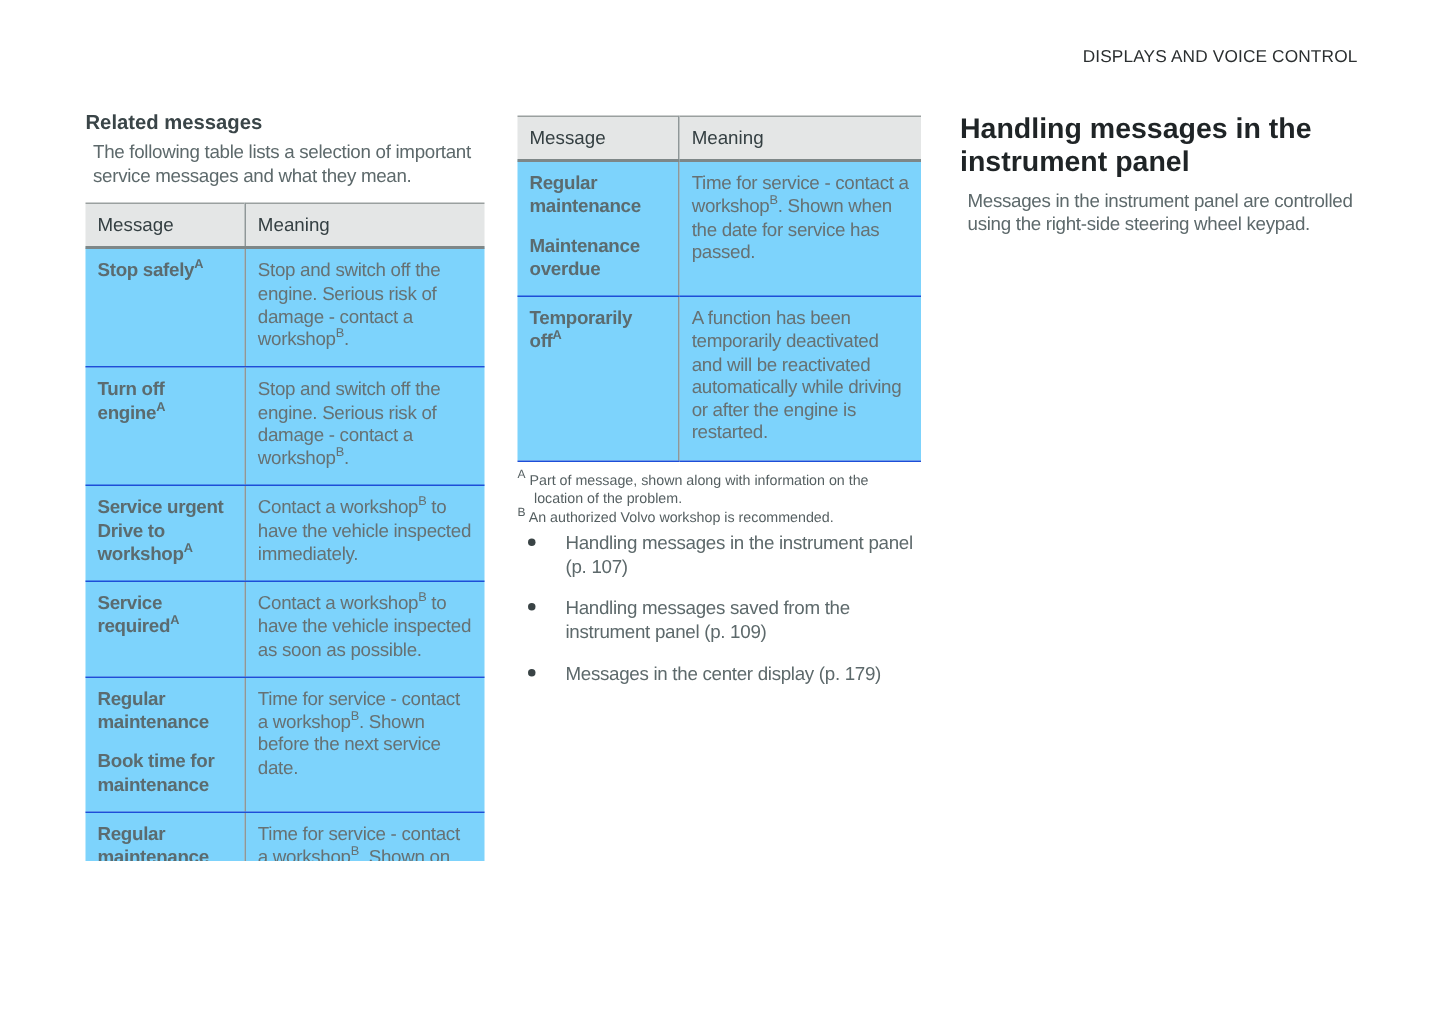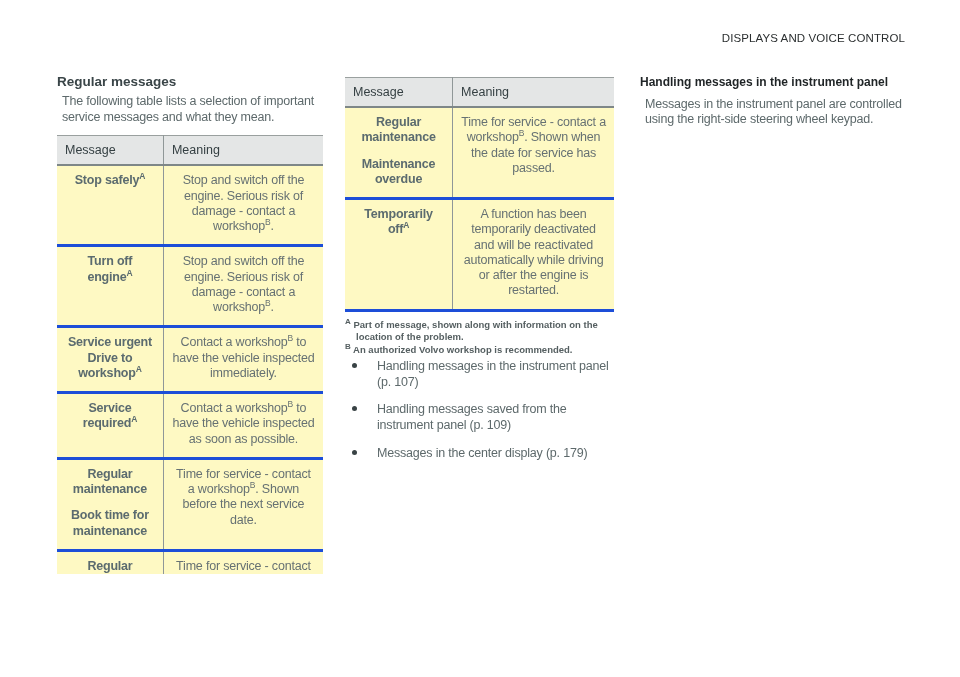--- a/index.html
+++ b/index.html
@@ -46,27 +46,26 @@
   .msg-table th {
     background: #e4e6e6;
     text-align: left;
     font-weight: normal;
     font-size: 12.5px;
     color: #343f42;
     padding: 7px 8px;
     border-bottom: 2px solid #7e8788;
   }
   .msg-table td {
-    background: #fef9c3;
+    background: #7dd3fc;
     vertical-align: top;
     font-size: 12.5px; letter-spacing: -0.2px;
     line-height: 1.22;
     padding: 7px 8px 10px 8px;
-    border-bottom: 3px solid #1d4ed8;
-    text-align: center;
+    border-bottom: 1px solid #1d4ed8;
   }
   .msg-table th + th, .msg-table td + td { border-left: 1px solid #8f9798; }
   .msg-col { width: 40%; }
   .msg-col p {
     margin: 0;
     font-weight: bold;
     color: #5b6b6f;
   }
   .msg-col p + p { margin-top: 11px; }
   .meaning-col { color: #667173; }
@@ -76,21 +75,20 @@
     vertical-align: super;
   }
   .footnotes { margin-top: 7px; }
   .footnote {
     font-size: 9.5px;
     line-height: 1.3;
     color: #555f61;
     padding-left: 11px;
     text-indent: -11px;
     margin: 0 0 1px 0;
-    font-weight: bold;
   }
   .footnote sup { font-size: 8px; }
   .related-title {
     margin: 17px 0 6px 0;
     font-size: 15px; font-weight: bold;
     color: #1f2426;
   }
   .related-list { list-style: none; margin: 0; padding: 0; }
   .related-item {
     display: flex; gap: 20px;
@@ -102,21 +100,21 @@
   }
   .bullet {
     flex: 0 0 auto;
     width: 5px; height: 5px;
     border-radius: 50%;
     background: #394345;
     margin-top: 5px; margin-left: 7px;
   }
   .col3 .sec-title-lg {
     margin: 0 0 7px 0;
-    font-size: 12px; font-weight: bold;
+    font-size: 19px; font-weight: bold;
     line-height: 1.15;
     color: #1f2426;
   }
   .continue-arrows {
     position: absolute;
     top: 589px; right: 29px;
     display: flex; gap: 2px;
   }
   .tri {
     width: 0; height: 0;
@@ -140,21 +138,21 @@
   }
 </style>
 </head>
 <body>
 
 <div class="page">
 
   <div class="chapter-header">DISPLAYS AND VOICE CONTROL</div>
 
   <div class="col col1">
-    <h2 class="sec-title">Regular messages</h2>
+    <h2 class="sec-title">Related messages</h2>
     <p class="intro">The following table lists a selection of important service messages and what they mean.</p>
     <table class="msg-table">
       <thead>
         <tr>
           <th class="msg-col">Message</th>
           <th>Meaning</th>
         </tr>
       </thead>
       <tbody>
           <tr>

